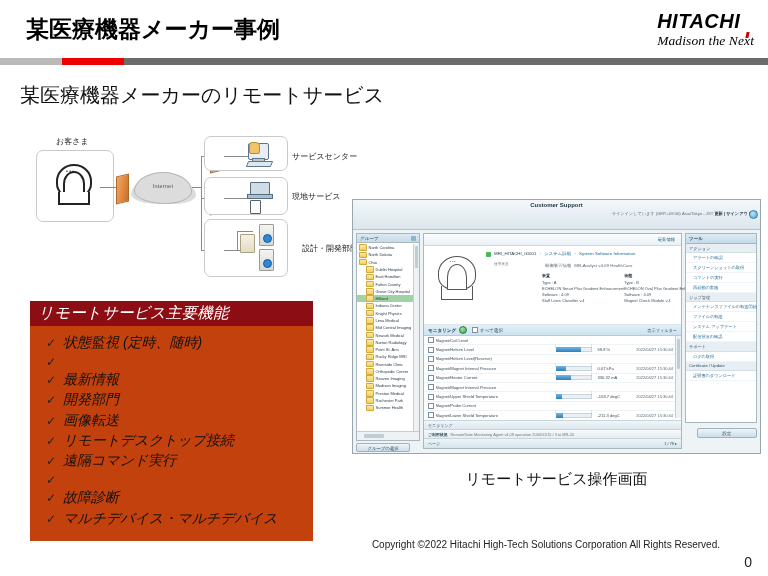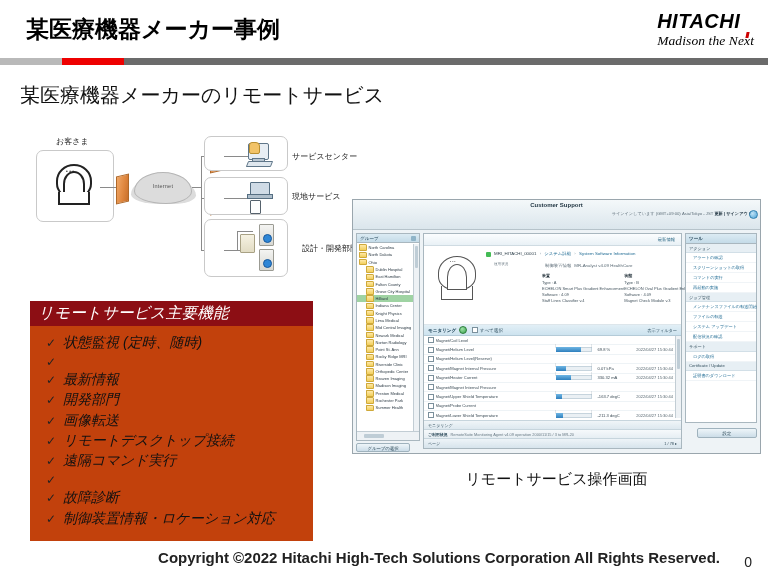--- a/index.html
+++ b/index.html
@@ -760,25 +760,24 @@
     width: 409px;
     text-align: center;
     font-size: 15px;
     color: #111;
   }
 
   
   .footer-copy {
     position: absolute;
     right: 48px;
-    bottom: 10px;
-    font-size: 15px;
+    bottom: 26px;
+    font-size: 10px;
     color: #222;
     white-space: nowrap;
-    font-weight: bold;
   }
   .footer-page {
     position: absolute;
     right: 16px;
     bottom: 6px;
     font-size: 14px;
     color: #222;
   }
 </style>
 </head>
@@ -901,21 +900,21 @@
       </li>
     <li>
         <span class="check">✓</span>
       </li>
     <li>
         <span class="check">✓</span>
         <span>故障診断</span>
       </li>
     <li>
         <span class="check">✓</span>
-        <span>制御装置情報・ロケーション対応</span>
+        <span>マルチデバイス・マルチデバイス</span>
       </li>
   </ul>
 </div>
 
 <div class="shot">
 
   <div class="shot-topbar">
     <div class="shot-app-title">Customer Support</div>
     <div class="shot-login-line">
       <span>サインインしています (GMT+09:00) Asia/Tokyo - JST</span>

